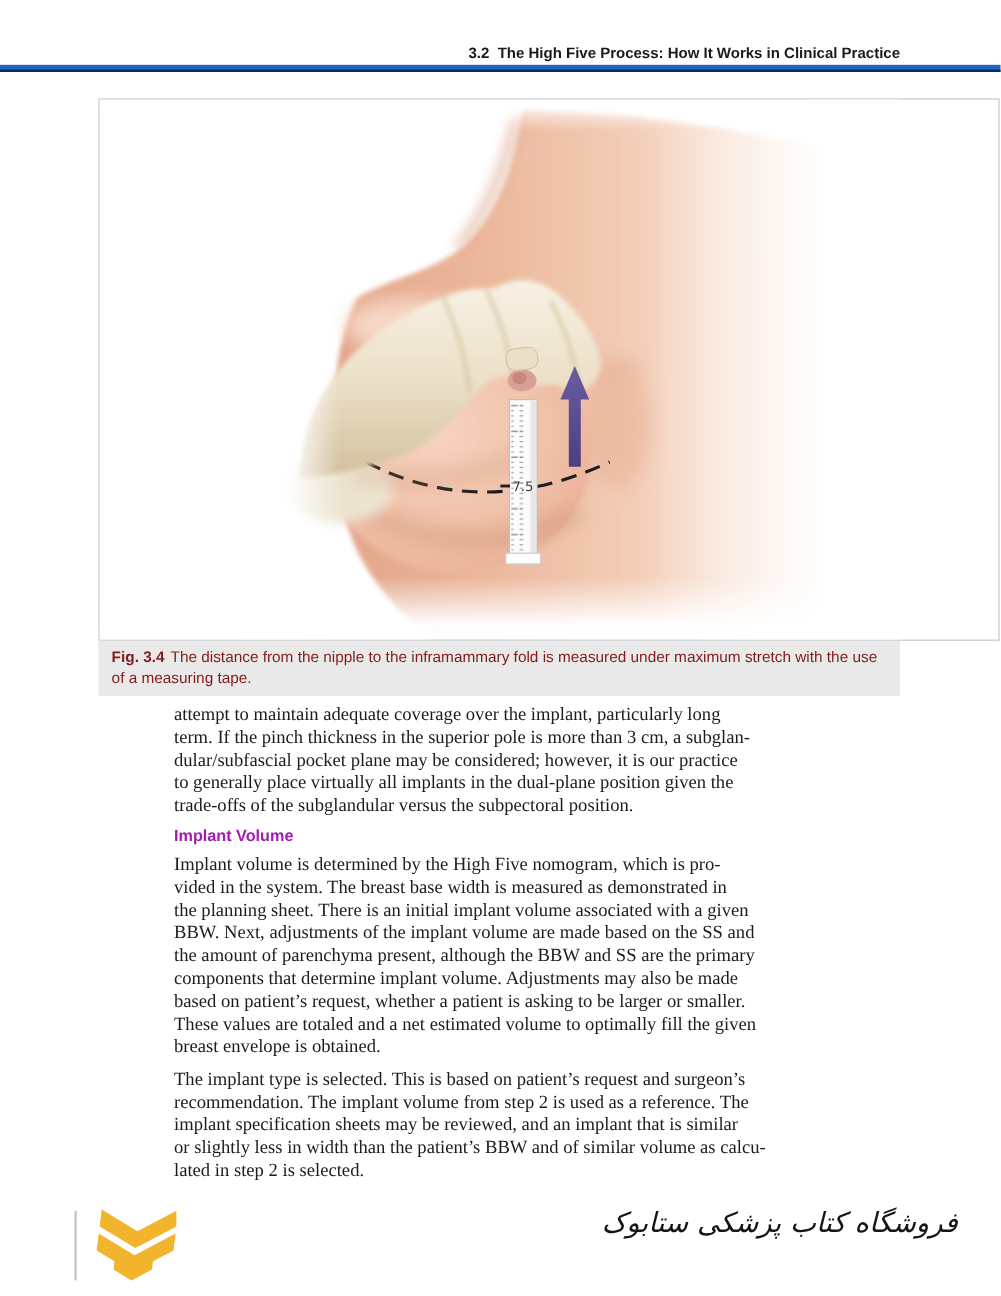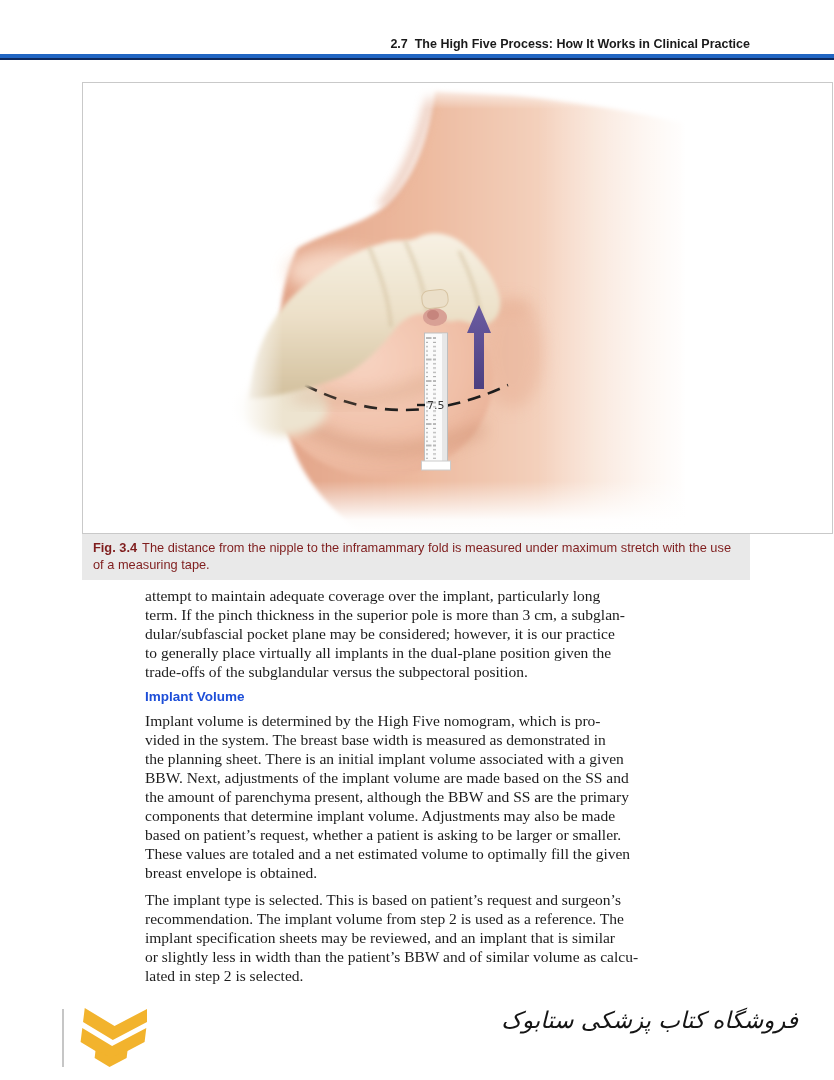--- a/index.html
+++ b/index.html
@@ -18,21 +18,21 @@
   .figure-box svg{display:block;width:666px;height:450px;}
   .caption{position:absolute;left:82px;top:534px;width:668px;height:46px;box-sizing:border-box;
            background:#E9E9E9;padding:6px 10px 6px 11px;font-size:12.8px;line-height:16.5px;color:#7f1d1d;}
   .caption .cap-label{font-weight:700;margin-right:5px;}
 
   
   .body-text{position:absolute;left:145px;top:586px;width:554px;color:#1c1c1c;}
   .para{font-family:Liberation Serif, serif;font-size:15.5px;line-height:19px;
         white-space:pre-line;margin:0 0 8px 0;}
   .subhead{font-family:"Liberation Sans",sans-serif;font-size:13.5px;line-height:16px;
-           font-weight:700;color:#1d4ed8;margin:0 0 6px 0;}
+           font-weight:700;color:#a21caf;margin:0 0 6px 0;}
 
   
   .footer-logo{position:absolute;left:62px;top:1006px;display:flex;align-items:center;gap:11px;}
   .wordmark-col{text-align:center;}
   .wordmark{font-family:"DejaVu Sans",sans-serif;font-size:30px;line-height:36px;font-weight:700;direction:rtl;}
   .wm-gold{color:#F2B32D;}
   .wm-gray{color:#9B9DA0;}
   .tagline{font-family:"DejaVu Sans",sans-serif;font-size:11.5px;line-height:14px;color:#E0A844;
            direction:rtl;margin-top:2px;}
   .logo-divider{width:2px;height:58px;background:#C6C6C6;}
@@ -40,21 +40,21 @@
   .store-name{font-family:"DejaVu Sans",sans-serif;font-size:23px;line-height:33px;color:#151515;direction:rtl;}
   .website{font-family:"Liberation Sans",sans-serif;font-size:23px;line-height:33px;font-weight:700;
            color:#1d1d1d;letter-spacing:10px;margin-right:-10px;white-space:nowrap;}
   .website .gold{color:#F0B42F;}
 </style>
 </head>
 <body>
 
 <div class="page">
 
-  <div class="header-title">2.7  The High Five Process: How It Works in Clinical Practice</div>
+  <div class="header-title">3.2  The High Five Process: How It Works in Clinical Practice</div>
   <div class="rule"></div>
 
   <div class="figure-box">
     <svg viewBox="0 0 666 450" aria-hidden="true">
       <defs>
         <linearGradient id="skinG" x1="0" y1="0" x2="1" y2="0">
           <stop offset="0" stop-color="#E2A489"></stop>
           <stop offset="0.35" stop-color="#EDBA9F"></stop>
           <stop offset="0.8" stop-color="#F7DCCB"></stop>
           <stop offset="1" stop-color="#FBE9DD"></stop>

